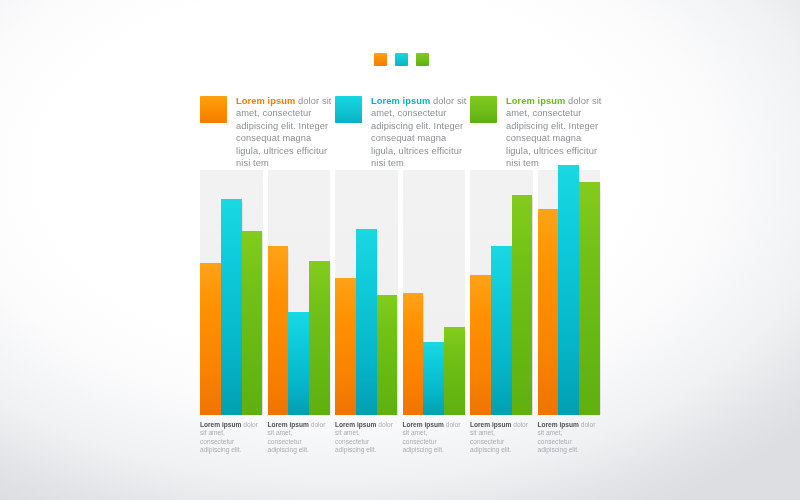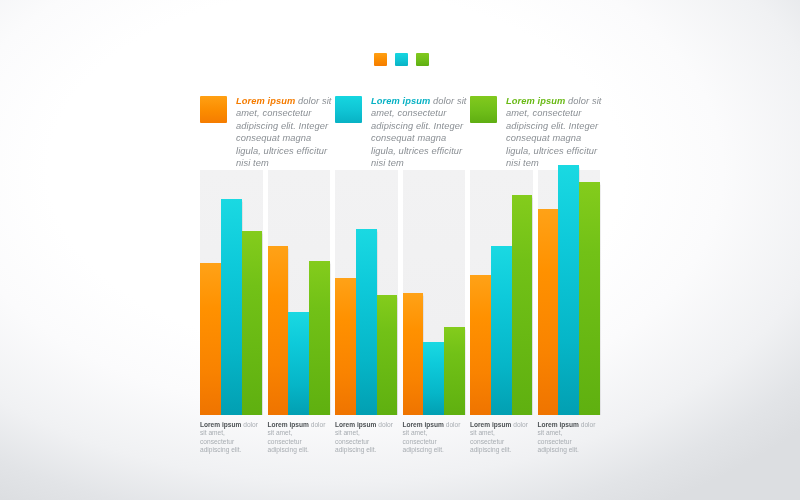--- a/index.html
+++ b/index.html
@@ -26,21 +26,21 @@
   .top-swatch{width:13px;height:13px;border-radius:1px;}
   .sw-orange{background:linear-gradient(180deg,#ffa013 0%,#fb8c00 55%,#f57c00 100%);}
   .sw-teal  {background:linear-gradient(180deg,#16d6e0 0%,#0fc4d4 55%,#08b2c4 100%);}
   .sw-green {background:linear-gradient(180deg,#82c91e 0%,#6fbe19 55%,#5fae12 100%);}
 
   
   #legend{
     position:absolute;left:200px;top:95px;
     display:flex;gap:0px;
   }
-  .legend-item{width:135px;display:flex;gap:9px;align-items:flex-start;font-style:italic;}
+  .legend-item{width:135px;display:flex;gap:9px;align-items:flex-start;}
   .legend-swatch{width:27px;height:27px;flex:0 0 27px;border-radius:1px;margin-top:1px;}
   .legend-text{
     font-size:9.3px;line-height:12.4px;color:#8a8f94;
     letter-spacing:0.01em;
   }
   .legend-lead{font-weight:bold;}
   .lead-orange{color:#f57c00;}
   .lead-teal{color:#08b2c4;}
   .lead-green{color:#6aba16;}
 

